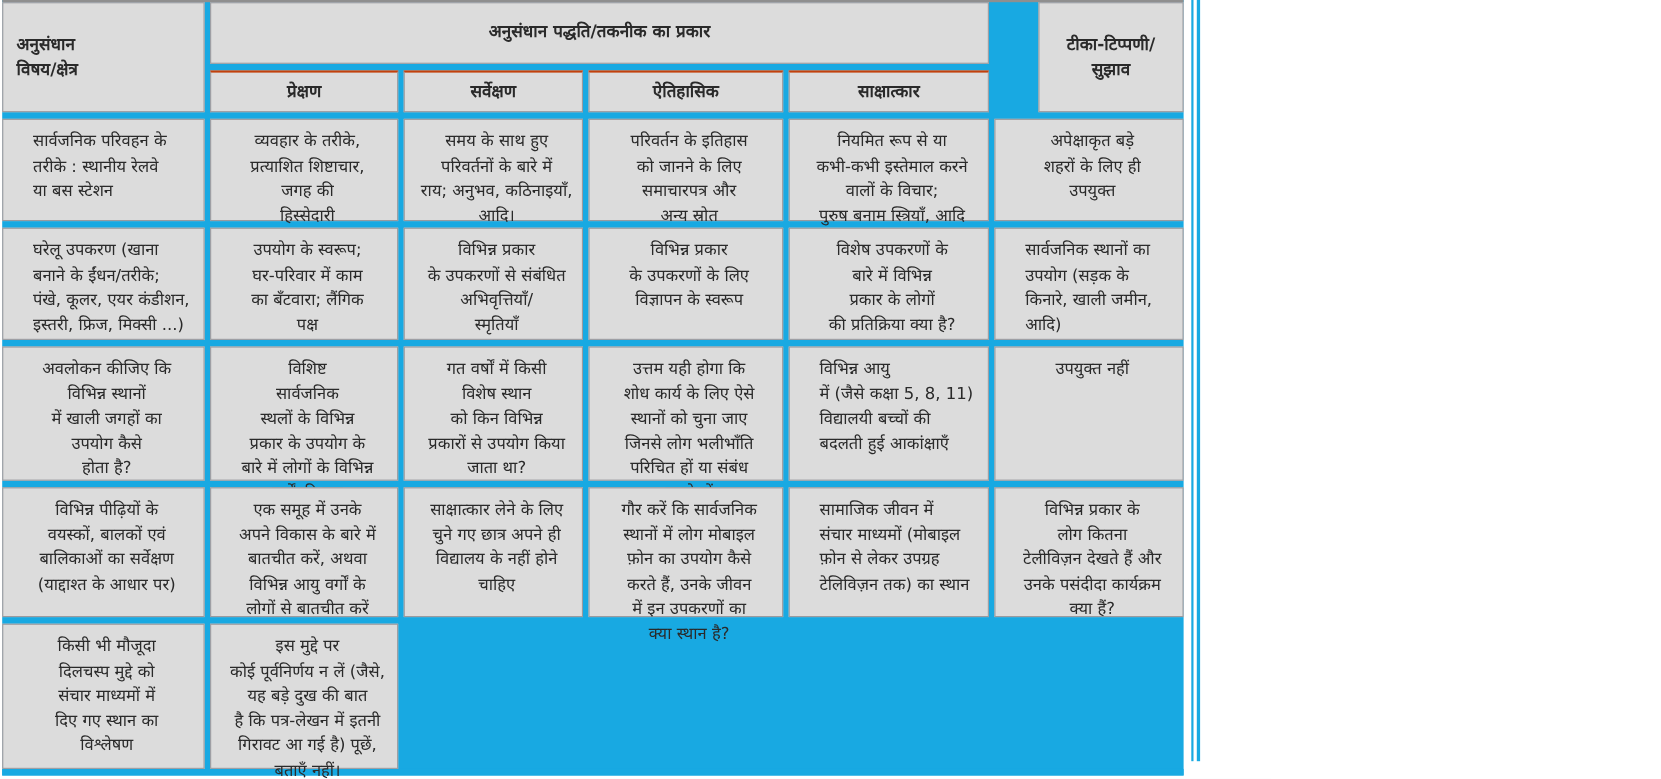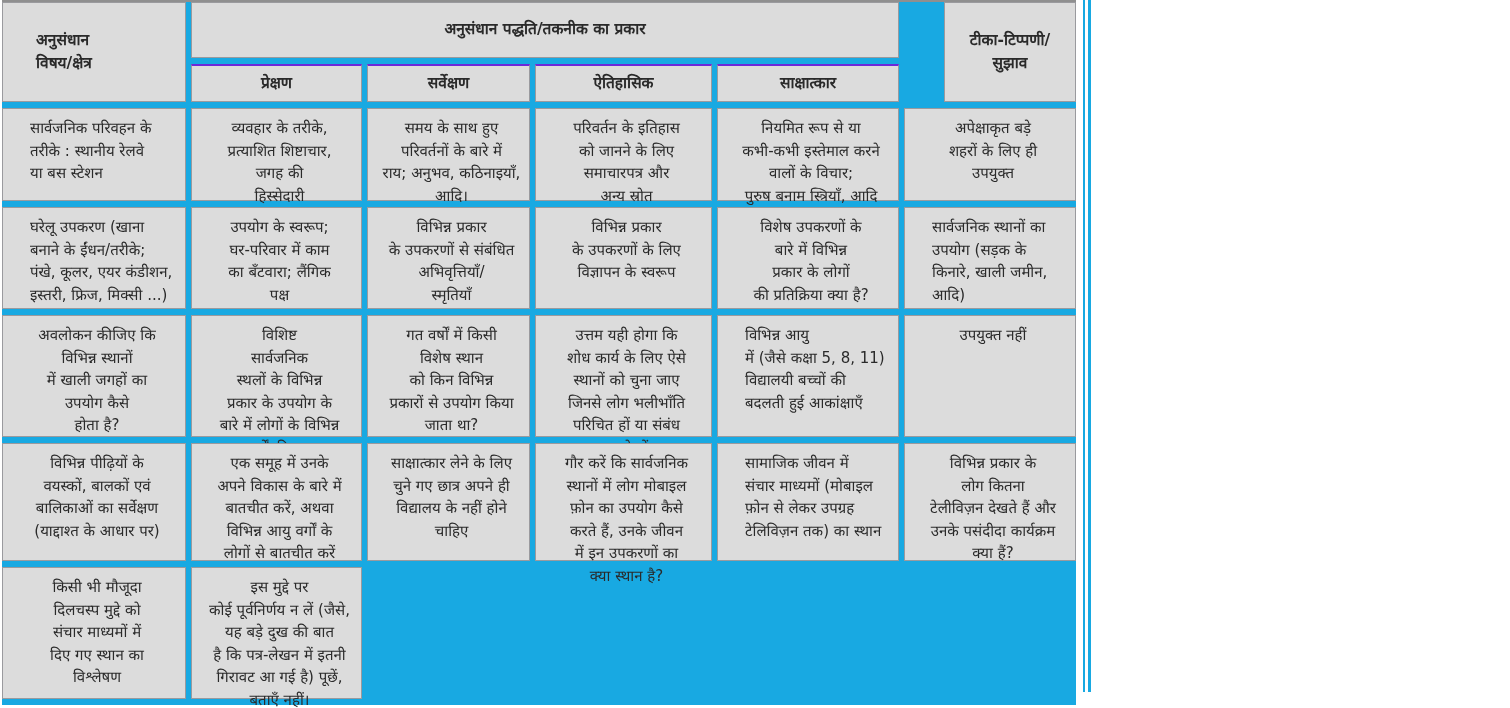--- a/index.html
+++ b/index.html
@@ -45,34 +45,34 @@
     justify-content: center;
     font-weight: bold;
     font-size: 15.5px;
     padding: 4px 6px;
   }
   .corner {
     grid-column: 1;
     grid-row: 1 / 3;
     justify-content: flex-start;
     text-align: left;
-    padding-left: 33px;
+    padding-left: 12px;
   }
   .group {
     grid-column: 2 / 6;
     grid-row: 1;
   }
   .comments-hdr {
     grid-column: 6;
     grid-row: 1 / 3;
     margin-left: 40px;
   }
   .sub {
     grid-row: 2;
-    border-top: 2px solid #6d28d9; 
+    border-top: 2px solid #c2410c; 
   }
   .topic {
     text-align: left;
     padding-left: 27px;
     padding-right: 10px;
   }
   
   .edge-rule {
     position: absolute;
     top: 0;

